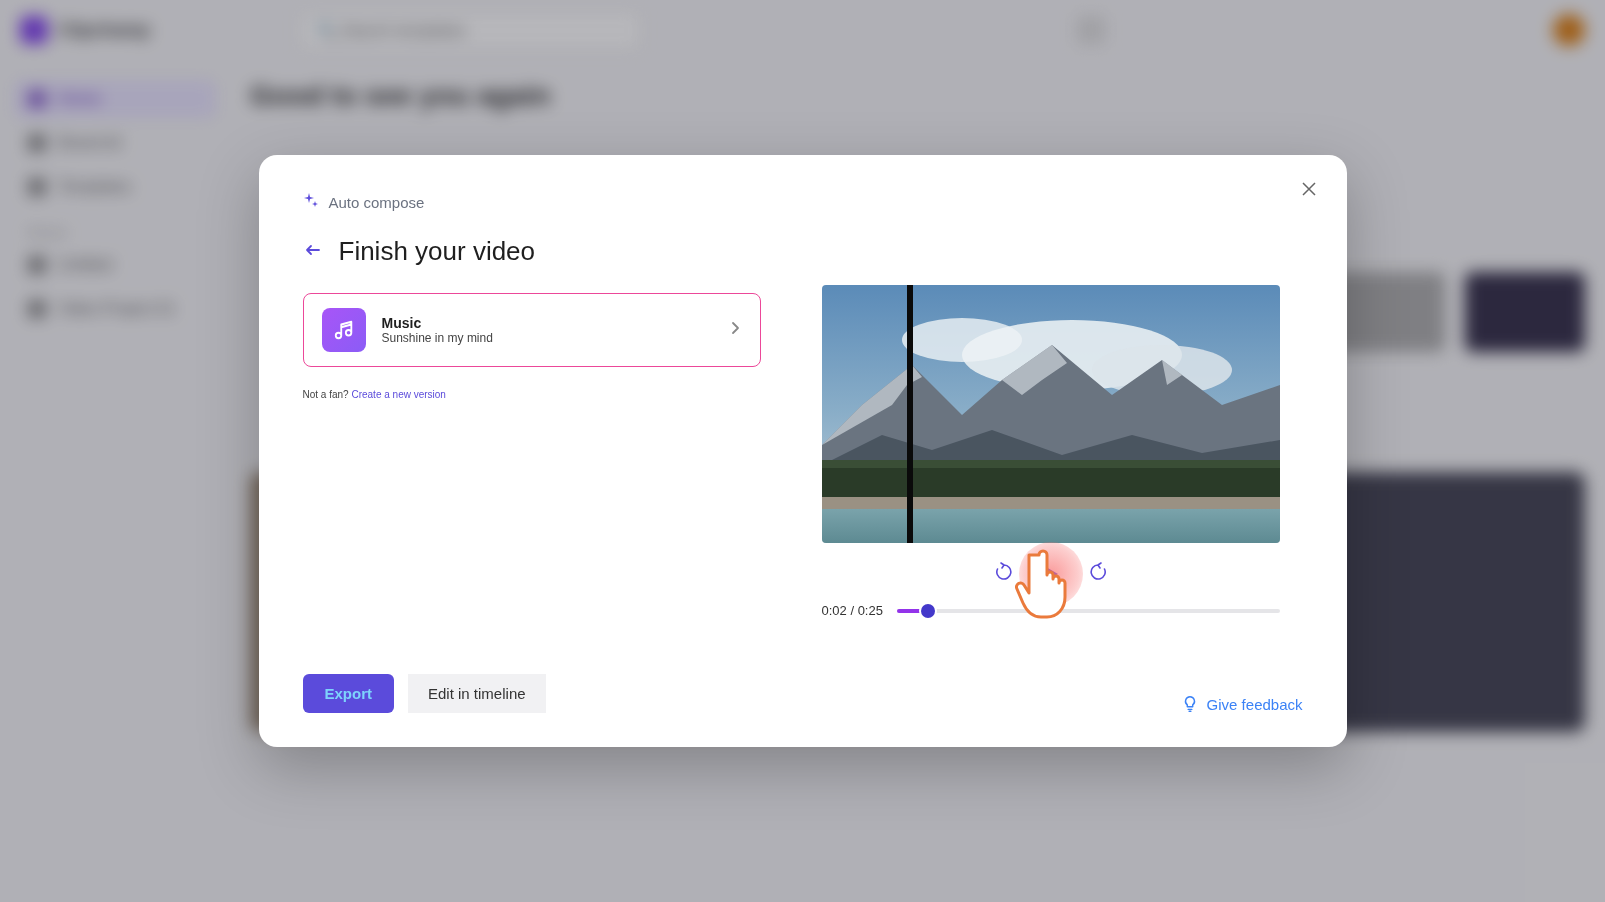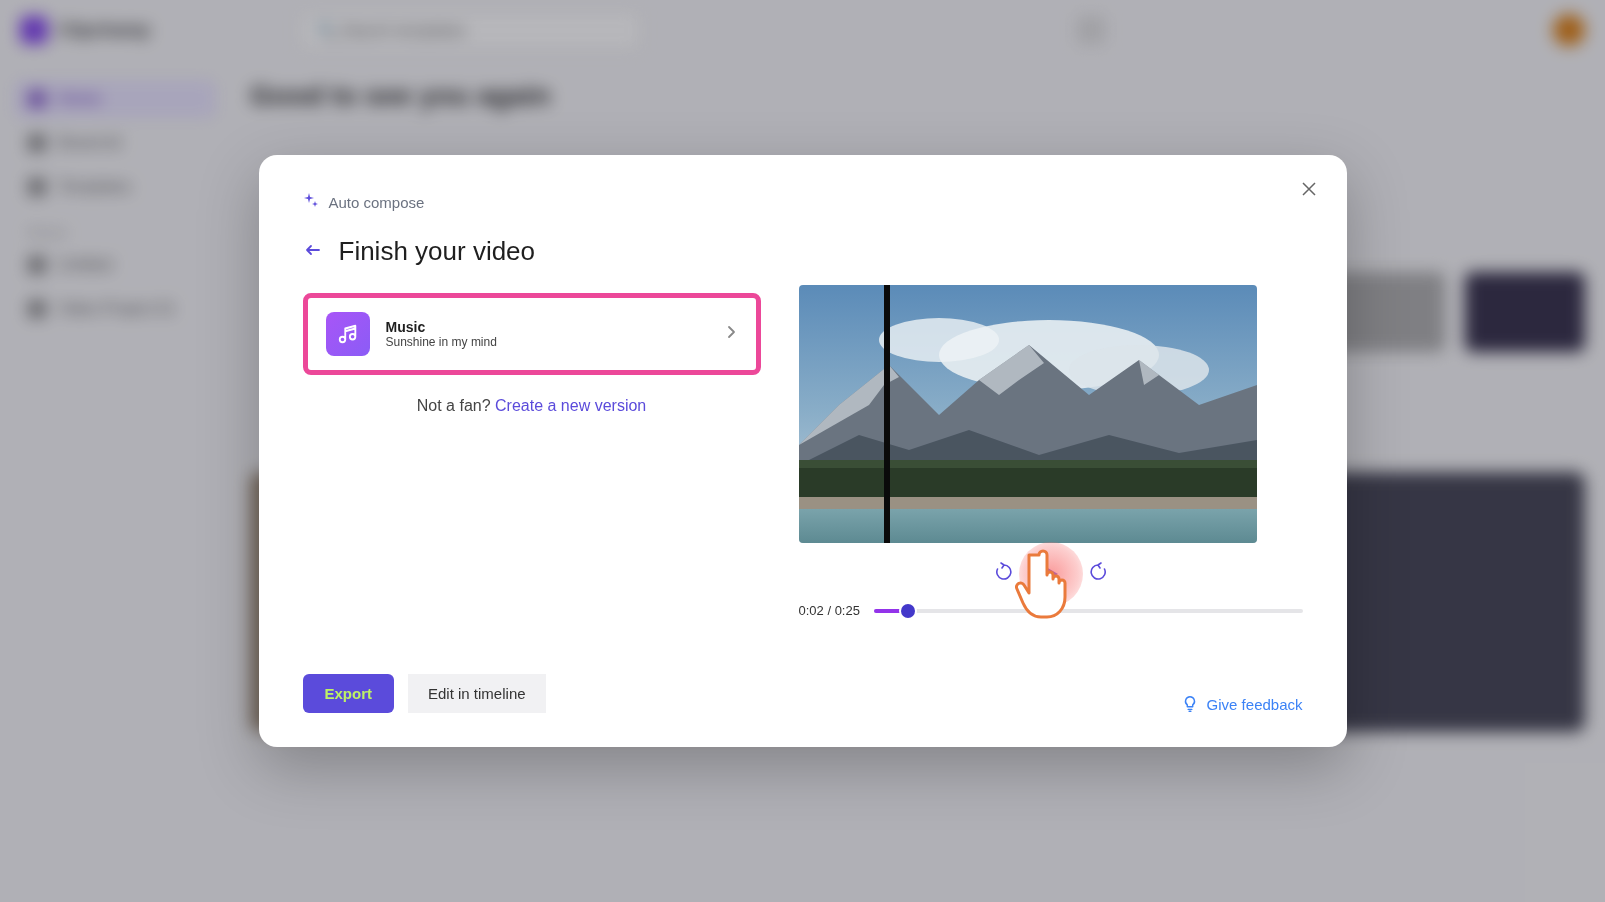--- a/index.html
+++ b/index.html
@@ -34,35 +34,35 @@
     .close-btn { position: absolute; top: 20px; right: 24px; width: 28px; height: 28px; display: flex; align-items: center; justify-content: center; color: #666; cursor: pointer; border-radius: 4px; }
     
     .modal-left { width: 540px; padding: 38px 38px 34px 44px; display: flex; flex-direction: column; }
     .auto-compose-row { display: flex; align-items: center; gap: 10px; color: #6b7280; font-size: 15px; margin-bottom: 24px; }
     .sparkle-icon { color: #5b4bdb; }
     
     .title-row { display: flex; align-items: center; gap: 16px; margin-bottom: 26px; }
     .back-btn { color: #5b4bdb; cursor: pointer; }
     .modal-title { font-size: 26px; font-weight: 400; color: #1f1f1f; }
     
-    .music-card { border: 5px solid #ec4899; border-radius: 8px; padding: 14px 18px; display: flex; align-items: center; gap: 16px; cursor: pointer; margin-bottom: 22px; }
+    .music-card { border: 1px solid #ec4899; border-radius: 8px; padding: 14px 18px; display: flex; align-items: center; gap: 16px; cursor: pointer; margin-bottom: 22px; }
     .music-icon-box { width: 44px; height: 44px; background: linear-gradient(135deg, #a855f7, #8b5cf6); border-radius: 8px; display: flex; align-items: center; justify-content: center; color: #fff; }
     .music-text { flex: 1; }
     .music-label { font-size: 14px; font-weight: 600; color: #1f1f1f; }
     .music-title { font-size: 12px; color: #444; }
     .chevron-right { color: #888; }
     
-    .not-fan { font-size: 16px; color: #444; text-align: center; }
+    .not-fan { font-size: 10px; color: #444; }
     .create-link { color: #5b4bdb; cursor: pointer; font-weight: 500; }
     
     .modal-actions { margin-top: auto; display: flex; gap: 14px; }
-    .btn-primary { background: #5b4bdb; color: #bef264; border: none; border-radius: 6px; padding: 3px 22px; font-size: 15px; font-weight: 600; cursor: pointer; }
+    .btn-primary { background: #5b4bdb; color: #7dd3fc; border: none; border-radius: 6px; padding: 3px 22px; font-size: 15px; font-weight: 600; cursor: pointer; }
     .btn-secondary { background: #f1f1f3; color: #333; border: none; border-radius: 0; padding: 11px 20px; font-size: 15px; font-weight: 500; cursor: pointer; }
     
-    .modal-right { flex: 1; padding: 38px 44px 34px 0; display: flex; flex-direction: column; position: relative; }
+    .modal-right { flex: 1; padding: 38px 44px 34px 0; display: flex; flex-direction: column; position: relative; align-items: center; }
     .preview-wrap { margin-top: 92px; }
     .video-preview { width: 458px; height: 258px; border-radius: 4px; overflow: hidden; position: relative; }
     .video-preview svg { display: block; }
     
     .controls-row { display: flex; align-items: center; justify-content: center; gap: 20px; margin-top: 14px; position: relative; }
     .skip-btn { color: #5b4bdb; cursor: pointer; }
     .play-btn { width: 34px; height: 34px; display: flex; align-items: center; justify-content: center; cursor: pointer; }
     .play-highlight { position: absolute; width: 64px; height: 64px; border-radius: 50%; background: radial-gradient(circle, rgba(248,113,113,0.7) 0%, rgba(248,113,113,0.35) 60%, rgba(248,113,113,0) 100%); left: 50%; top: 50%; transform: translate(-50%, -50%); }
     
     .timeline-row { display: flex; align-items: center; gap: 14px; margin-top: 12px; }

